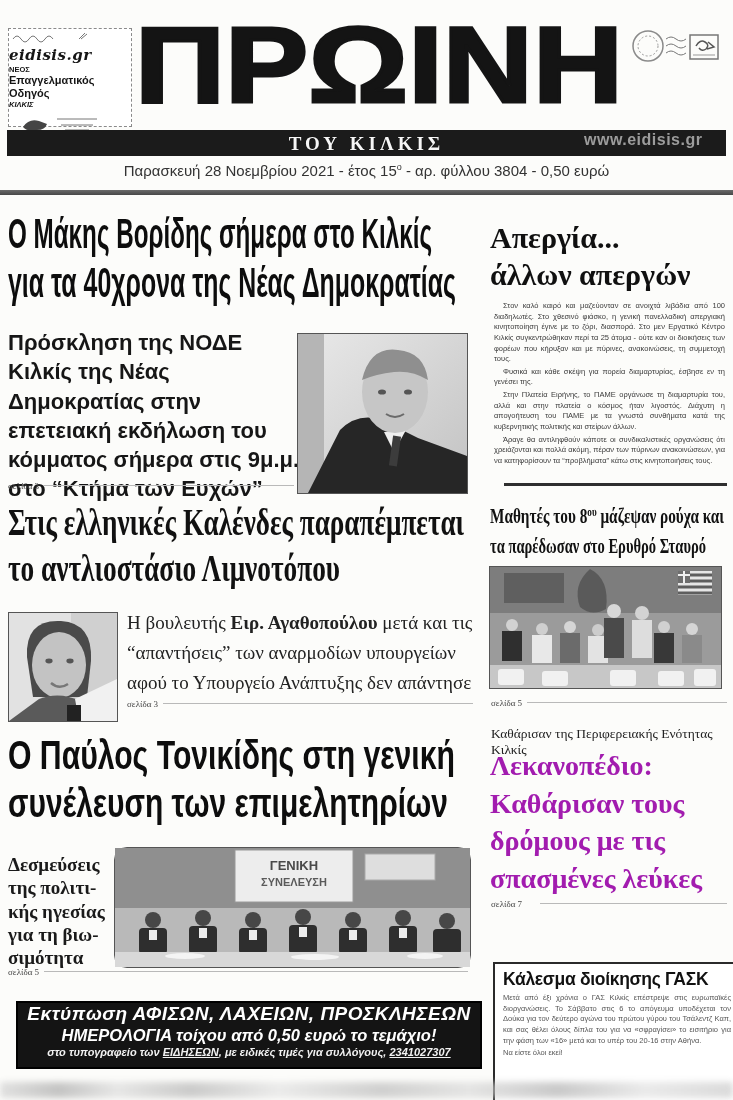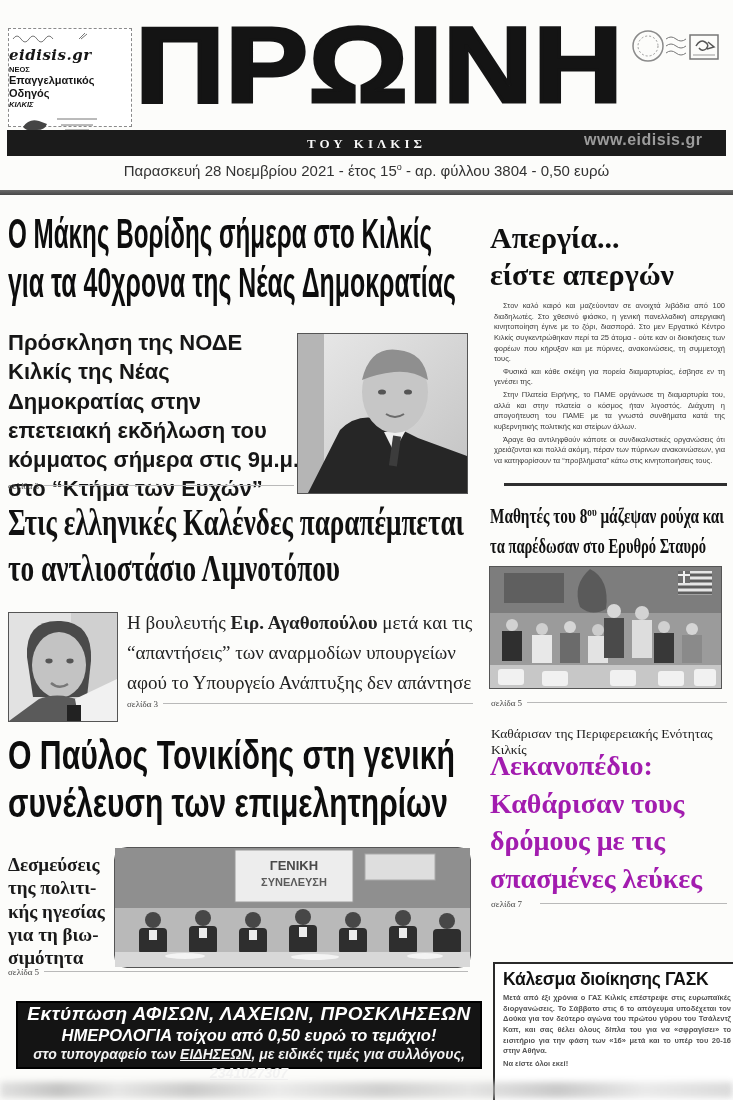--- a/index.html
+++ b/index.html
@@ -10,21 +10,21 @@
   
   .ad-box{left:8px;top:28px;width:124px;height:99px;border:1px dashed #8a8a8a;background:#fff;
           font-size:8px;line-height:1.2;padding-top:2px;box-sizing:border-box;}
   .ad-site{font-family:"DejaVu Serif",serif;font-style:italic;font-weight:bold;font-size:15px;letter-spacing:.5px;}
   .ad-l1{font-weight:bold;font-size:7.5px;margin-top:1px;}
   .ad-l2{font-weight:bold;font-size:11px;}
   .ad-l3{font-weight:bold;font-size:7.5px;font-style:italic;}
   .masthead-svg{left:126px;top:8px;}
   .website{left:584px;top:90px;font-size:16px;font-weight:bold;color:#9c9c9c;letter-spacing:.5px;z-index:3;margin-top:41px;}
   .edition-bar{left:7px;top:130px;width:719px;height:26px;background:#1b1b1b;color:#f6f6f6;
-               font-family:"Liberation Serif",serif;font-weight:bold;font-size:13px;letter-spacing:4px;
+               font-family:"Liberation Serif",serif;font-weight:bold;font-size:19px;letter-spacing:4px;
                text-align:center;line-height:27px;text-shadow:0 0 1px #000;}
   .dateline{left:0;top:162px;width:733px;text-align:center;font-size:15px;color:#333;}
   .dateline sup{font-size:9px;}
   .thick-rule{left:0;top:190px;width:733px;height:5px;background:linear-gradient(#6a6a6a,#474747);}
 
   
   .pageref{display:flex;align-items:center;gap:5px;font-family:"Liberation Serif",serif;
            font-size:9px;color:#444;}
   .pageref .line{flex:1;border-bottom:1px solid #b9b9b9;margin-bottom:2px;}
   .photo-frame{border:1px solid #555;background:#d9d9d9;line-height:0;}
@@ -43,29 +43,29 @@
             font-size:30px;line-height:1.22;color:#101010;}
   .strike-body{left:494px;top:301px;width:231px;font-size:7.5px;line-height:1.42;color:#3a3a3a;text-align:justify;}
   .strike-body p{margin:0 0 2px 0;text-indent:9px;}
   .col-rule{left:504px;top:483px;width:223px;height:3px;background:#2f2f2f;}
   .kicker{left:491px;top:726px;width:240px;font-family:"Liberation Serif",serif;font-size:13.5px;color:#222;}
   .h-lekano{left:490px;top:747px;width:243px;font-family:"Liberation Serif",serif;font-weight:bold;
             font-size:28px;line-height:1.34;color:#a21caf;}
   .gask-box{left:493px;top:962px;width:248px;height:154px;border:2px solid #2a2a2a;background:#fff;
             box-sizing:border-box;padding:5px 8px;overflow:hidden;}
   .gask-title{font-weight:bold;font-size:17.5px;letter-spacing:-.3px;color:#111;margin-bottom:3px;}
-  .gask-body{font-size:7.5px;line-height:1.42;color:#555;text-align:justify;font-weight:bold;}
+  .gask-body{font-size:7.5px;line-height:1.42;color:#555;text-align:justify;}
   .gask-body p{margin:0 0 2px 0;}
 
   
   .print-banner{left:16px;top:1001px;width:466px;height:68px;background:#141414;border:2px solid #000;
                 box-sizing:border-box;text-align:center;color:#fff;font-style:italic;}
   .pb-l1{font-weight:bold;font-size:19px;letter-spacing:.5px;line-height:1.15;}
   .pb-l2{font-weight:bold;font-size:16.5px;line-height:1.25;}
-  .pb-l3{font-weight:bold;font-size:14px;line-height:1.3;color:#f2f2f2;}
+  .pb-l3{font-weight:bold;font-size:11px;line-height:1.3;color:#f2f2f2;}
   .pb-u{text-decoration:underline;}
 
   .scan-strip{left:0;top:1082px;width:733px;height:16px;opacity:.6;filter:blur(3px);
     background:linear-gradient(90deg,#cfcfcf 0%,#9f9f9f 8%,#d8d8d8 16%,#ababab 26%,#e0e0e0 38%,
                #b3b3b3 52%,#d5d5d5 64%,#a6a6a6 76%,#dcdcdc 88%,#c2c2c2 100%);}
   .squiggle{stroke:#777;fill:none;stroke-width:1;}
 </style>
 </head>
 <body>
 
@@ -212,21 +212,21 @@
     </svg>
   </div>
 
   <div class="abs pageref" style="left:8px;top:967px;width:460px;">
     <span>σελίδα 5</span>
     <span class="line"></span>
   </div>
 
   <div class="abs h-strike">
     <div>Απεργία...</div>
-    <div>είστε απεργών</div>
+    <div>άλλων απεργών</div>
   </div>
   <div class="abs strike-body">
     <p>Στον καλό καιρό και μαζεύονταν σε ανοιχτά λιβάδια από 100 διαδηλωτές. Στο χθεσινό φιάσκο, η γενική πανελλαδική απεργιακή κινητοποίηση έγινε με το ζόρι, διασπορά. Στο μεν Εργατικό Κέντρο Κιλκίς συγκεντρώθηκαν περί τα 25 άτομα - ούτε καν οι διοικήσεις των φορέων που κήρυξαν και με πύρινες, ανακοινώσεις, τη συμμετοχή τους.</p>
     <p>Φυσικά και κάθε σκέψη για πορεία διαμαρτυρίας, έσβησε εν τη γενέσει της.</p>
     <p>Στην Πλατεία Ειρήνης, το ΠΑΜΕ οργάνωσε τη διαμαρτυρία του, αλλά και στην πλατεία ο κόσμος ήταν λιγοστός. Διάχυτη η απογοήτευση του ΠΑΜΕ με τα γνωστά συνθήματα κατά της κυβερνητικής πολιτικής και στείρων άλλων.</p>
     <p>Άραγε θα αντιληφθούν κάποτε οι συνδικαλιστικές οργανώσεις ότι χρειάζονται και πολλά ακόμη, πέραν των πύρινων ανακοινώσεων, για να κατηφορίσουν τα “προβλήματα” κάτω στις κινητοποιήσεις τους.</p>
   </div>
   <div class="abs col-rule"></div>
 
   <svg class="abs" style="left:489px;top:502px;" width="242" height="60">

